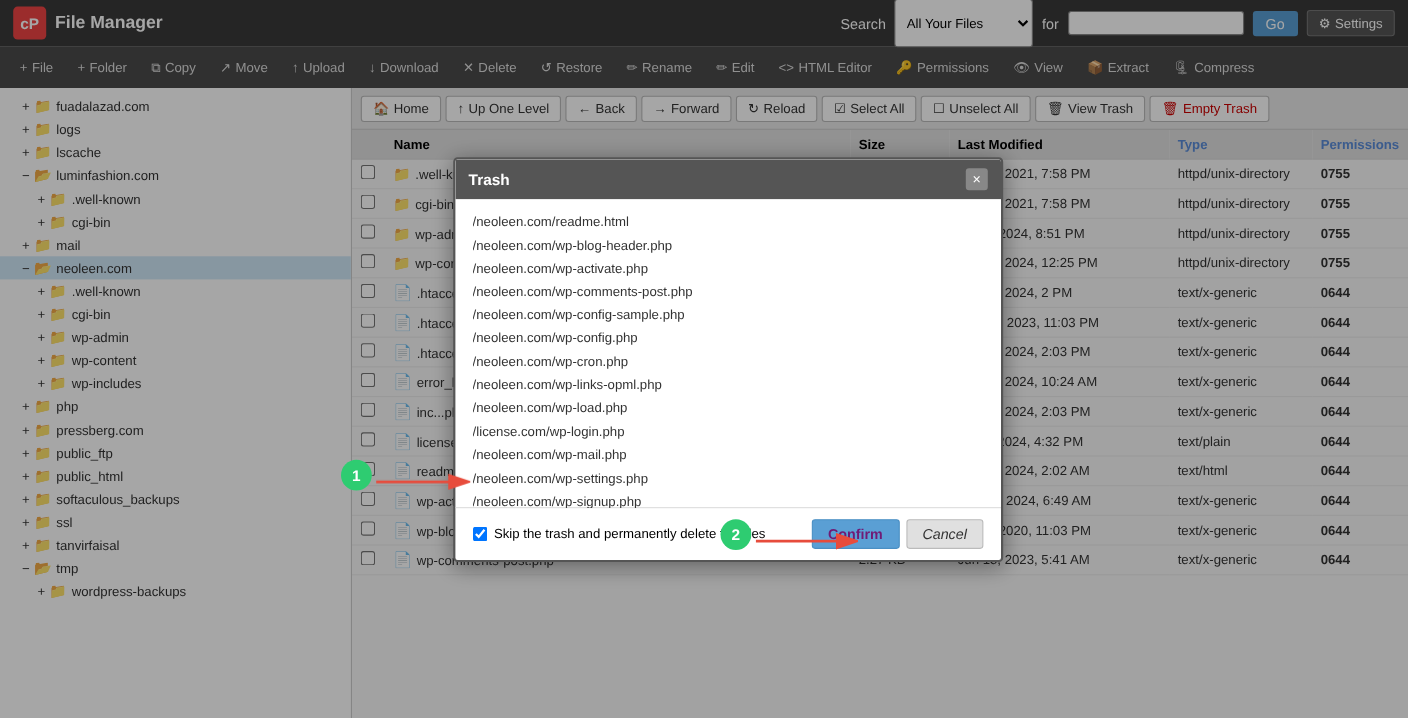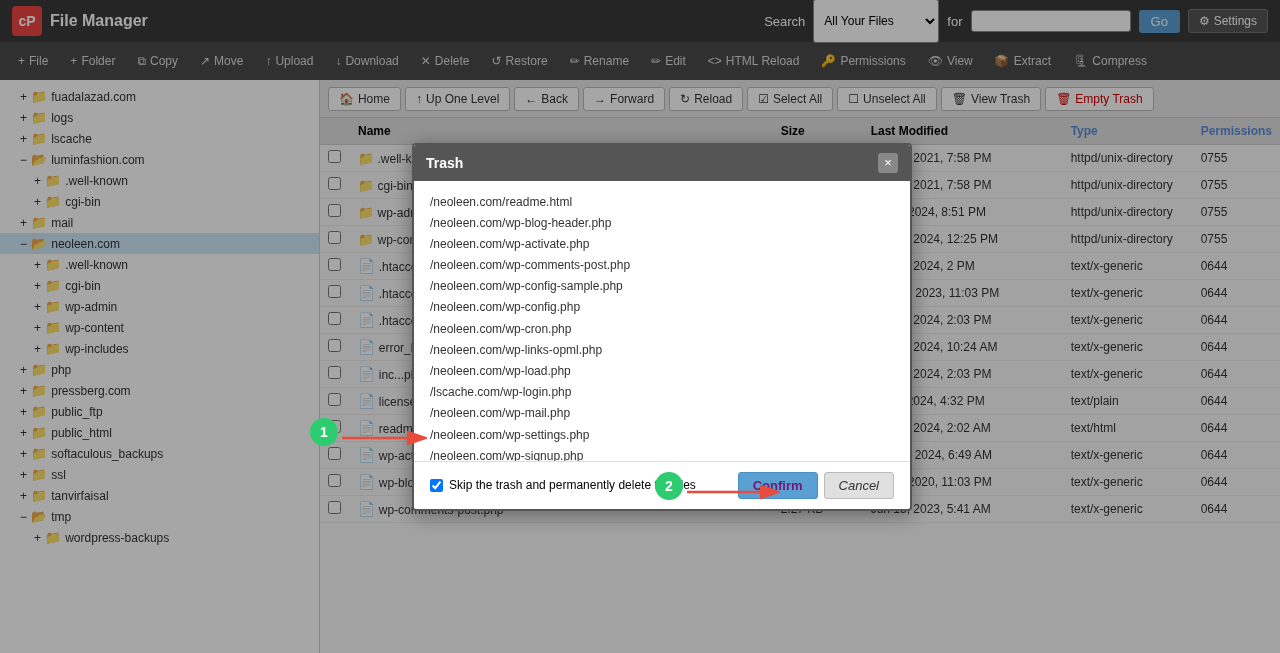--- a/index.html
+++ b/index.html
@@ -207,21 +207,21 @@
       background: #2ecc71; color: #fff;
       font-weight: bold; font-size: 14px;
       display: flex; align-items: center; justify-content: center;
       z-index: 200;
     }
 
     
     .type-directory { color: #777; }
     .type-generic { color: #777; }
 
-    .perm-col { color: #5b8dd9; }
+    .perm-col { color: #5b8dd9; font-weight: bold; }
   </style>
 </head>
 <body>
 
 <div class="top-bar">
   <div class="logo">
     <div class="logo-icon">cP</div>
     <span>File Manager</span>
   </div>
   <div class="top-bar-right">
@@ -276,21 +276,21 @@
   <button class="toolbar-btn">
     <span>✏</span>
     <span>Rename</span>
   </button>
   <button class="toolbar-btn">
     <span>✏</span>
     <span>Edit</span>
   </button>
   <button class="toolbar-btn">
     <span>&lt;&gt;</span>
-    <span>HTML Reload</span>
+    <span>HTML Editor</span>
   </button>
   <button class="toolbar-btn">
     <span>🔑</span>
     <span>Permissions</span>
   </button>
   <button class="toolbar-btn">
     <span>👁</span>
     <span>View</span>
   </button>
   <button class="toolbar-btn">
@@ -641,21 +641,21 @@
     <div class="modal-body" id="modal-file-list">
     <p>/neoleen.com/readme.html</p>
         <p>/neoleen.com/wp-blog-header.php</p>
         <p>/neoleen.com/wp-activate.php</p>
         <p>/neoleen.com/wp-comments-post.php</p>
         <p>/neoleen.com/wp-config-sample.php</p>
         <p>/neoleen.com/wp-config.php</p>
         <p>/neoleen.com/wp-cron.php</p>
         <p>/neoleen.com/wp-links-opml.php</p>
         <p>/neoleen.com/wp-load.php</p>
-        <p>/lscache.com/wp-login.php</p>
+        <p>/license.com/wp-login.php</p>
         <p>/neoleen.com/wp-mail.php</p>
         <p>/neoleen.com/wp-settings.php</p>
         <p>/neoleen.com/wp-signup.php</p>
       </div>
     <div class="modal-footer">
       <label>
         <input type="checkbox" checked="" style="">
         <span>Skip the trash and permanently delete the files</span>
       </label>
       <div class="modal-actions">

